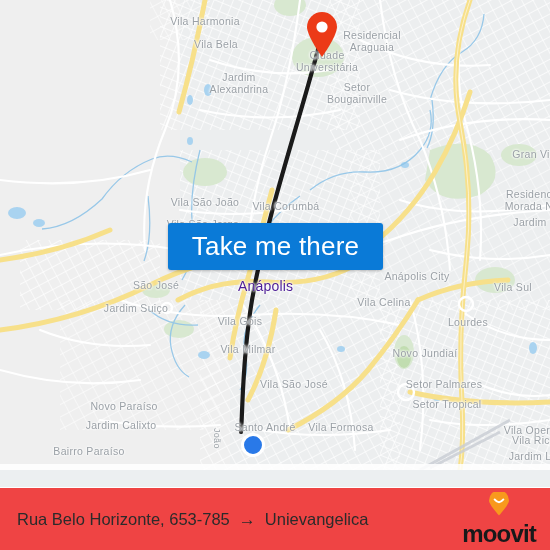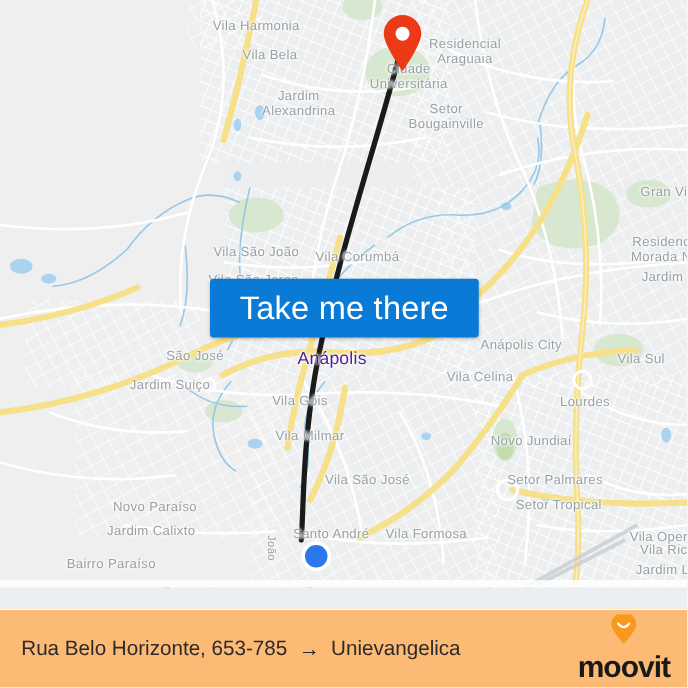--- a/index.html
+++ b/index.html
@@ -109,21 +109,21 @@
   }
   .attr-sep { margin: 0 4px; color: #555; }
 
   
   #footer {
     position: absolute;
     left: 0;
     top: 487px;
     width: 550px;
     height: 63px;
-    background: #fdba74;
+    background: #ef4444;
     display: flex;
     align-items: center;
     border-top: 1px solid #ffffff;
   }
   #trip-summary {
     display: flex;
     align-items: center;
     padding-left: 17px;
     font-size: 16.5px;
     color: #2b2b2b;

